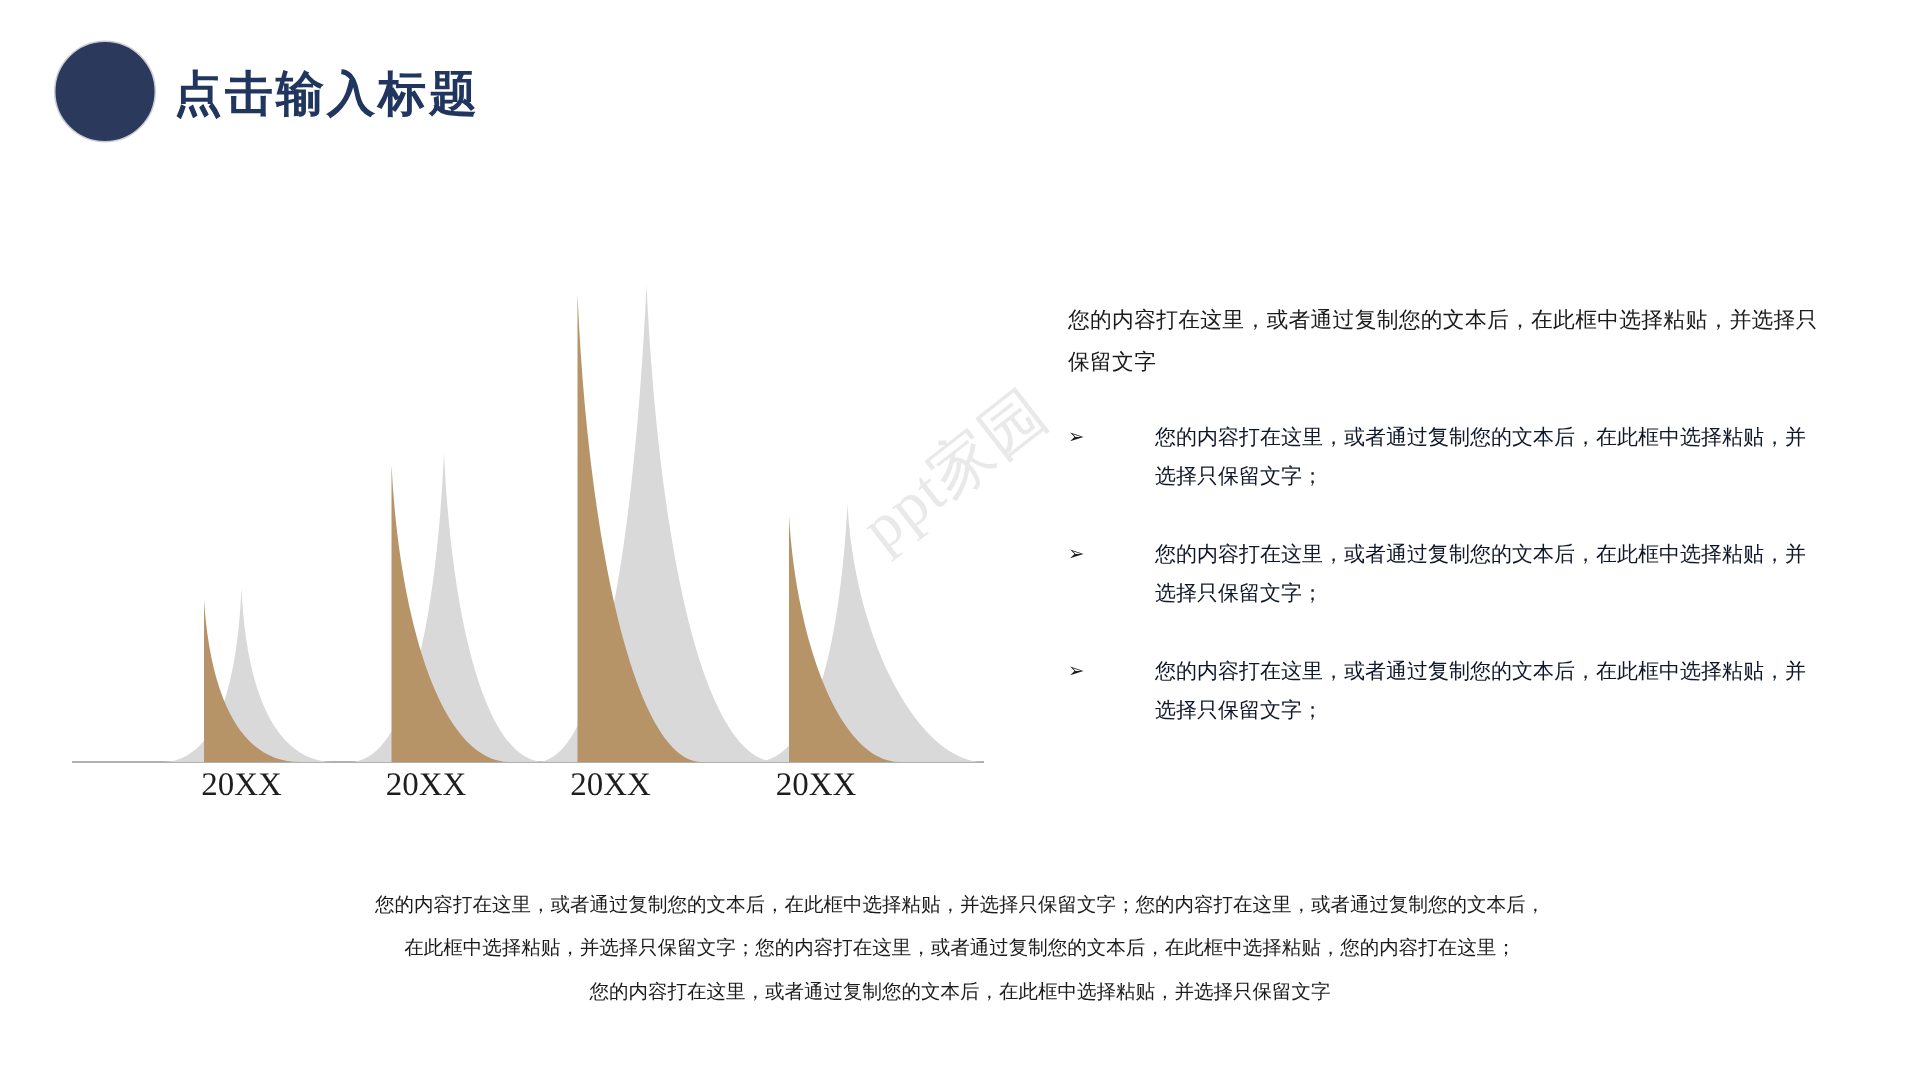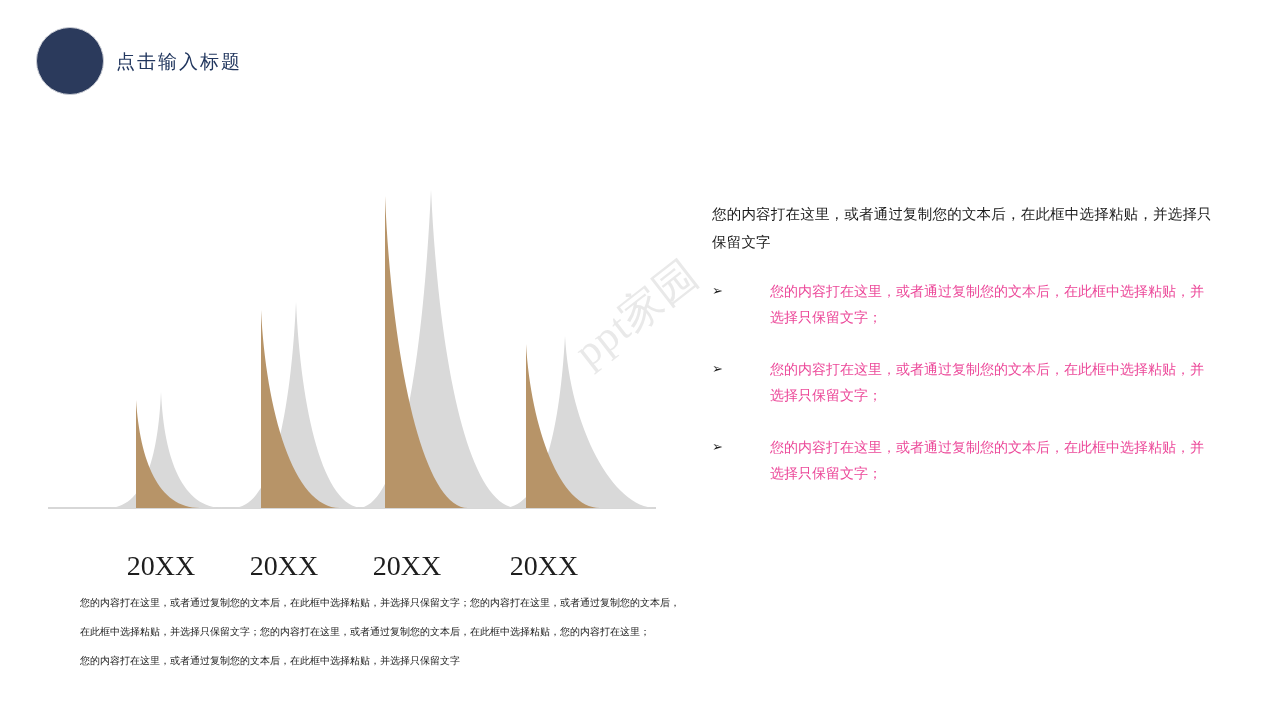--- a/index.html
+++ b/index.html
@@ -31,22 +31,22 @@
     height: 68px;
     border-radius: 50%;
     background: #2b3a5c;
     border: 1px solid #c9ccd4;
     box-sizing: border-box;
   }
   .header-title {
     position: absolute;
     left: 116px;
     top: 42px;
-    font-size: 19px;
-    font-weight: normal;
+    font-size: 32px;
+    font-weight: bold;
     color: #21365e;
     letter-spacing: 2px;
     line-height: 40px;
     white-space: nowrap;
   }
 
   
   .chart-wrap {
     position: absolute;
     left: 48px;
@@ -61,26 +61,25 @@
   }
   .axis-labels {
     position: absolute;
     left: 0;
     top: 350px;
     width: 620px;
     height: 50px;
   }
   .axis-label {
     position: absolute;
-    font-size: 28px;
+    font-size: 22px;
     color: #1e1e1e;
     font-family: "Liberation Serif", serif;
     text-align: center;
     width: 110px;
-    margin-top: 40px;
   }
   .axis-label.a0 { left: 58px; }
   .axis-label.a1 { left: 181px; }
   .axis-label.a2 { left: 304px; }
   .axis-label.a3 { left: 441px; }
 
   .watermark {
     position: absolute;
     left: 565px;
     top: 285px;
@@ -117,32 +116,33 @@
     width: 58px;
     flex: 0 0 58px;
     font-size: 13px;
     color: #1b1b1b;
     line-height: 26px;
     font-family: "Liberation Serif", serif;
     text-align: left;
   }
   .bullet-text {
     font-size: 14px;
-    color: #ec4899;
+    color: #0f172a;
     line-height: 26px;
     flex: 1;
   }
 
   
   .bottom-text {
     position: absolute;
     left: 80px;
     top: 588px;
     width: 1120px;
-    font-size: 10px;
+    text-align: center;
+    font-size: 13px;
     color: #1b1b1b;
     line-height: 29px;
   }
   .bottom-line { display: block; }
 </style>
 </head>
 <body>
 
 <div class="slide-header">
   <div class="header-circle"></div>

